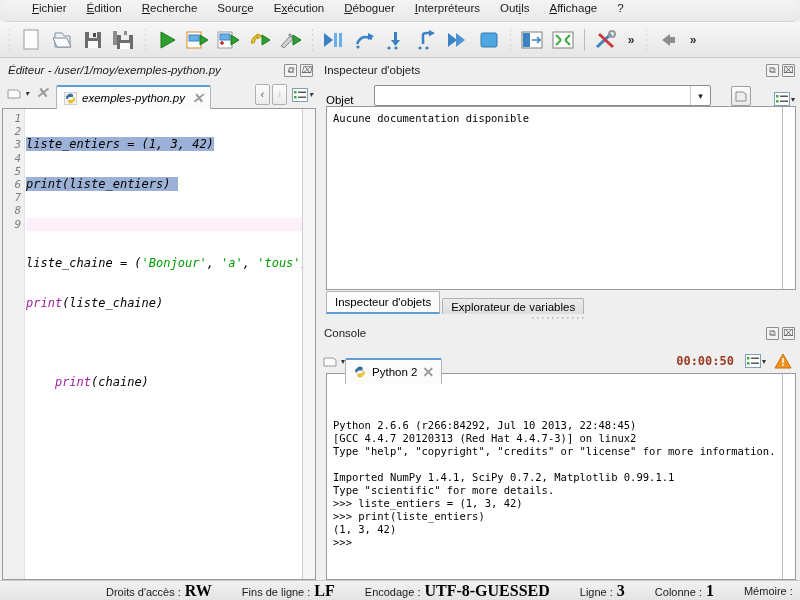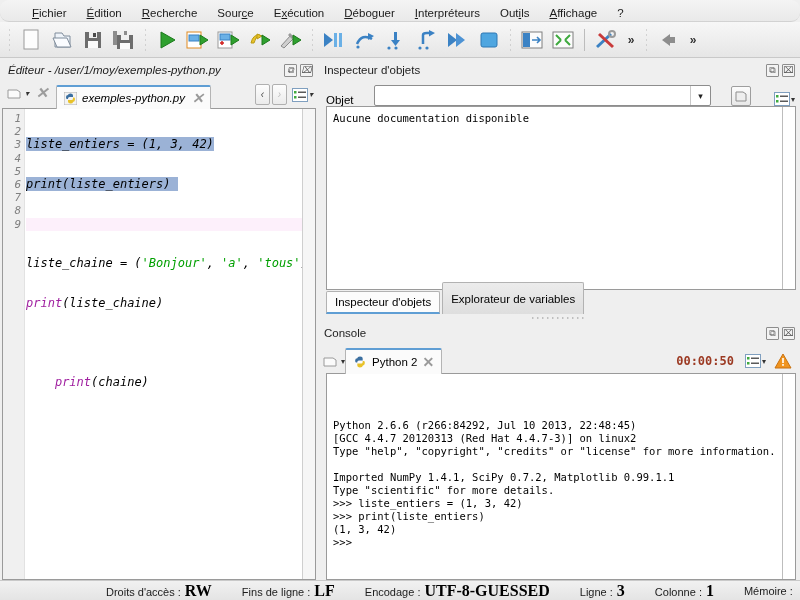--- a/index.html
+++ b/index.html
@@ -8,21 +8,21 @@
     overflow: hidden;
     background: #efefef;
     font-family: "Liberation Sans", sans-serif;
     font-size: 11px;
     color: #000;
   }
   .app { width: 800px; height: 600px; display: flex; flex-direction: column; background: #efefef; }
 
   
   .menubar {
-    height: 22px; display: flex; align-items: flex-end;
+    height: 22px; display: flex; align-items: flex-start;
     padding-left: 22px; gap: 0;
     background: linear-gradient(#f4f4f4, #e9e9e9);
     border-bottom: 1px solid #d2d2d2;
     flex: 0 0 22px;
     border-radius: 9px;
   }
   .menu-item {
     padding: 2px 10px; font-size: 11.5px; color: #1a1a1a;
     cursor: default; white-space: nowrap;
   }
@@ -184,21 +184,21 @@
     font-size: 10.5px; padding: 5px 6px;
   }
   .doc-side { width: 13px; flex: 0 0 13px; border-left: 1px solid #bdbdbd; background: #fff; }
 
   
   .bottom-tabs {
     display: flex; align-items: flex-end; gap: 2px;
     padding: 2px 0 0 8px; height: 24px; flex: 0 0 24px;
   }
   .btab {
-    height: 32px; display: flex; align-items: center;
+    height: 16px; display: flex; align-items: center;
     padding: 0 8px; font-size: 11.5px;
     background: linear-gradient(#ececec, #dedede);
     border: 1px solid #b2b2b2; border-bottom: none;
     border-radius: 2px 2px 0 0;
   }
   .btab.active {
     background: #fcfcfc;
     border-bottom: 2px solid #5f9ed4;
     height: 23px;
   }
@@ -218,21 +218,21 @@
     height: 30px; flex: 0 0 30px;
     display: flex; align-items: flex-end; padding-left: 4px;
   }
   .ctab {
     height: 26px; display: flex; align-items: center; gap: 5px;
     padding: 0 7px; font-size: 11.5px;
     background: #fbfbfb;
     border: 1px solid #b4b4b4; border-bottom: none;
     border-top: 2px solid #5f9ed4;
     border-radius: 2px 2px 0 0;
-    position: relative; top: 1px;
+    position: relative; top: 11px;
   }
   .ctab-x { color: #9a9a9a; font-size: 14px; font-weight: bold; }
   .c-right { margin-left: auto; display: flex; align-items: center; gap: 8px; padding: 0 6px 4px 0; }
   .timer { font-family: "DejaVu Sans Mono", monospace; font-size: 12px; font-weight: bold; color: #9c3a23; }
   .console-box {
     flex: 1 1 auto; min-height: 0; display: flex;
     margin: 0 2px 0 8px;
     background: #fff; border: 1px solid #9a9a9a;
     overflow: hidden;
   }

